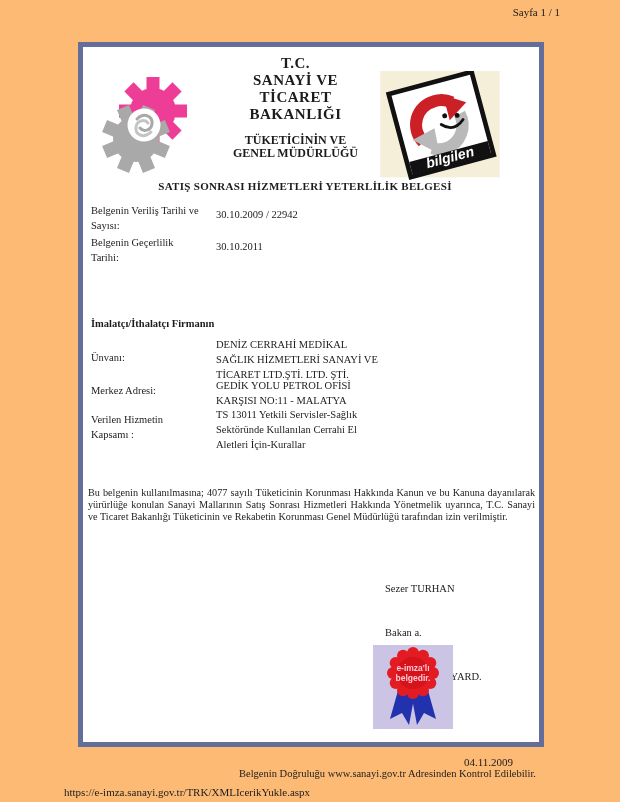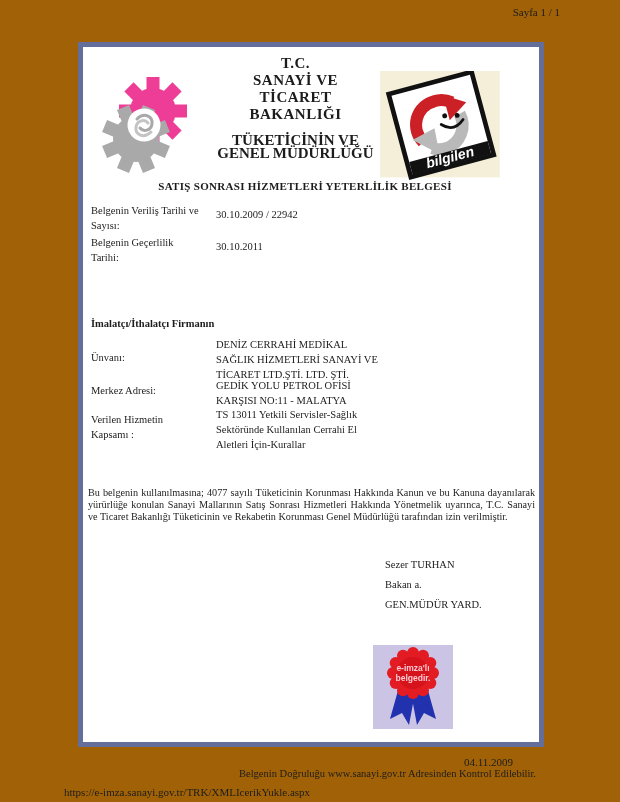--- a/index.html
+++ b/index.html
@@ -1,30 +1,30 @@
 <!DOCTYPE html>
 <html><head>
 <meta charset="utf-8">
 <style>
   html,body { margin:0; padding:0; background:#ffffff; }
   body { width:620px; height:802px; font-family:"Liberation Serif", serif; color:#1c1c1c;
          -webkit-font-smoothing:antialiased; }
-  .page { position:relative; width:620px; height:802px; background:#a16207; overflow:hidden; }
+  .page { position:relative; width:620px; height:802px; background:#fdba74; overflow:hidden; }
 
   .sayfa { position:absolute; top:6px; right:60px; font-size:11px; }
 
   .frame { position:absolute; left:78px; top:42px; width:456px; height:695px;
            border:5px solid #636e9b; background:#fff; }
 
   
   .logo-ministry { position:absolute; left:12px; top:28px; width:100px; height:105px; }
   .ministry-title { position:absolute; left:100px; top:8px; width:225px; text-align:center;
                     font-weight:bold; font-size:15px; line-height:17px; letter-spacing:.5px; }
   .dept-title { position:absolute; left:85px; top:87px; width:255px; text-align:center;
-                font-weight:bold; font-size:15px; line-height:12.5px; }
+                font-weight:bold; font-size:12px; line-height:12.5px; }
   .logo-bilgilen { position:absolute; left:293px; top:24px; width:126px; height:112px; }
 
   .doc-title { position:absolute; left:0; top:133px; width:444px; text-align:center;
                font-weight:bold; font-size:11px; letter-spacing:.3px; }
 
   .fld { position:absolute; font-size:10.5px; line-height:15px; }
   .f1l { left:8px;  top:156px; width:132px; }
   .f1v { left:133px; top:160px; width:220px; }
   .f2l { left:8px;  top:188px; width:95px; }
   .f2v { left:133px; top:192px; width:220px; }
@@ -34,21 +34,21 @@
   .f3v { left:133px; top:290px; width:168px; }
   .f4l { left:8px;  top:336px; width:120px; }
   .f4v { left:133px; top:331px; width:178px; }
   .f5l { left:8px;  top:365px; width:82px; }
   .f5v { left:133px; top:360px; width:162px; }
 
   .legal { position:absolute; left:5px; top:440px; width:447px; text-align:justify;
            font-size:10.2px; line-height:12.2px; }
 
   .signature { position:absolute; left:302px; top:512px; font-size:10.5px; }
-  .signature div { height:20px; }
+  .signature div { height:20px;margin-top:24px; }
 
   .badge { position:absolute; left:290px; top:598px; width:80px; height:84px; }
 
   .verify { position:absolute; right:3px; top:679px; font-size:10.5px;margin-top:42px; }
 
   .footer-url  { position:absolute; left:64px; top:786px; font-size:11px; }
   .footer-date { position:absolute; right:107px; top:756px; font-size:11px;margin-left:20px; }
 
   svg text.sans { font-family:"Liberation Sans", sans-serif; }
 </style>

